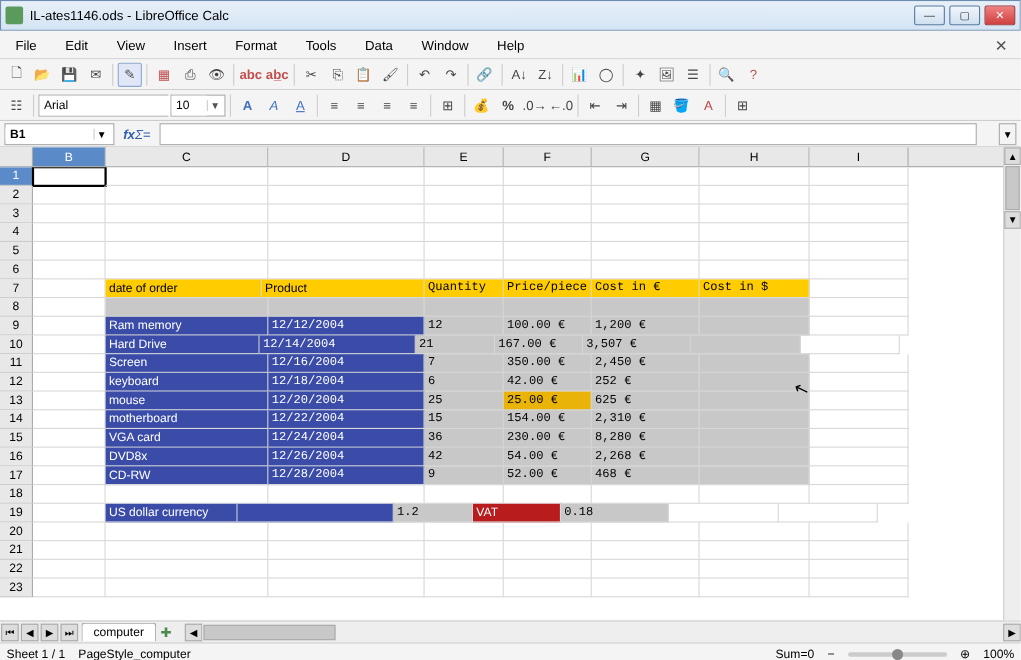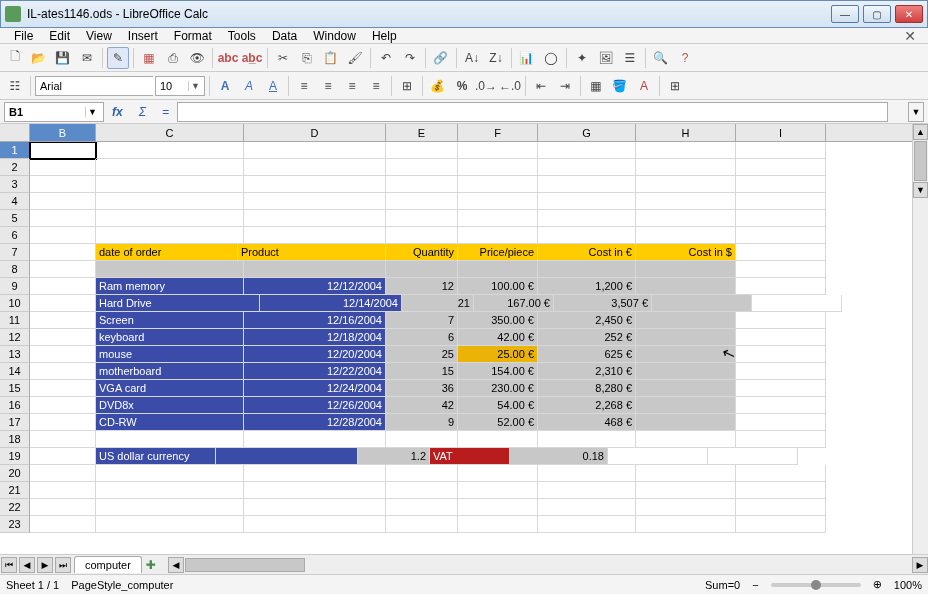--- a/index.html
+++ b/index.html
@@ -7,55 +7,55 @@
 
 
 .titlebar { height: 28px; background: linear-gradient(#e8f0f8,#d4e4f4); border: 1px solid #6a8cb0; display: flex; align-items: center; padding: 0 4px; }
 .titlebar .app-icon { width: 16px; height: 16px; background: #5a9a5a; border-radius: 2px; margin-right: 6px; }
 .titlebar .title { font-size: 12px; flex: 1; color: #000; }
 .winbtns { display: flex; gap: 4px; }
 .winbtn { width: 28px; height: 18px; border: 1px solid #5a7aa0; border-radius: 2px; background: linear-gradient(#f0f6fc,#d0e0f0); display:flex;align-items:center;justify-content:center;font-size:10px;color:#333;}
 .winbtn.close { background: linear-gradient(#f08080,#d04040); color:#fff; border-color:#a03030;}
 
 
-.menubar { height: 16px; display: flex; align-items: center; padding: 0 6px; gap: 0; border-bottom: 1px solid #ccc; background:#f4f4f4;}
+.menubar { height: 26px; display: flex; align-items: center; padding: 0 6px; gap: 10px; border-bottom: 1px solid #ccc; background:#f4f4f4;}
 .menubar .menu { font-size: 12px; padding: 2px 8px; cursor:default;}
 .menubar .doc-close { margin-left:auto; padding:2px 6px; font-size:14px; color:#555;}
 
 
 .toolbar { height: 28px; display:flex; align-items:center; padding:0 4px; gap:2px; border-bottom:1px solid #ccc; background:#f4f4f4;}
 .tbtn { width:22px; height:22px; border:1px solid transparent; display:flex;align-items:center;justify-content:center; font-size:12px; color:#444; border-radius:2px;}
 .tbtn.active { background:#e0e8f8; border-color:#8aa8d0;}
 .tsep { width:1px; height:20px; background:#ccc; margin:0 2px;}
 .tdrop { display:flex; align-items:center; border:1px solid #aaa; height:20px; background:#fff; font-size:11px;}
 .tdrop input { border:none; outline:none; font-size:11px; padding:0 4px; height:18px;}
 .tdrop .arrow { width:14px; text-align:center; border-left:1px solid #ccc; color:#555; font-size:9px; }
 
 
 .formulabar { height:24px; display:flex; align-items:center; padding:0 4px; gap:4px; border-bottom:1px solid #ccc; background:#f4f4f4;}
 .cellref { width:100px; border:1px solid #aaa; height:20px; display:flex; align-items:center; background:#fff;}
 .cellref input {border:none; outline:none; width:80px; font-size:11px; padding:0 4px; font-weight:bold;}
 .cellref .arrow { width:14px; text-align:center; border-left:1px solid #ccc; font-size:9px;}
-.fx-icons { display:flex; gap:16px; padding:0 4px;}
+.fx-icons { display:flex; gap:0; padding:0 4px;}
 .fx-icons span { font-size:12px; font-style:italic; color:#3060b0;}
 .formula-input { flex:1; border:1px solid #aaa; height:20px; background:#fff; margin-right:16px;}
 .formula-expand { width:16px; height:20px; border:1px solid #aaa; display:flex;align-items:center;justify-content:center;font-size:9px;}
 
 
 .grid-wrap { position:relative; height: calc(600px - 28px - 22px - 28px - 28px - 24px - 20px - 20px); display:flex; flex-direction:column;}
 .colheads { display:flex; height:18px; background:#e8e8e8; border-bottom:1px solid #aaa; flex-shrink:0;}
 .corner { width:30px; border-right:1px solid #aaa; background:#e8e8e8;}
 .colhead { border-right:1px solid #aaa; font-size:11px; text-align:center; line-height:18px; background:#e8e8e8;}
 .colhead.sel { background:#5a8ac8; color:#fff;}
 .rows { flex:1; overflow:hidden; position:relative;}
 .row { display:flex; height:17px;}
 .rowhead { width:30px; border-right:1px solid #aaa; border-bottom:1px solid #ccc; background:#e8e8e8; font-size:11px; text-align:center; line-height:17px;}
 .rowhead.sel { background:#5a8ac8; color:#fff;}
 .cell { border-right:1px solid #d8d8d8; border-bottom:1px solid #d8d8d8; font-size:11px; padding:0 3px; line-height:17px; overflow:hidden; white-space:nowrap;}
-.cell.right { text-align:right;}
+.cell.right { text-align:left;font-family:Liberation Mono, monospace;}
 .selcell { outline:2px solid #000; outline-offset:-1px; background:#fff;}
 
 
 .vscroll { position:absolute; right:0; top:0; bottom:0; width:16px; background:#eee; border-left:1px solid #ccc;}
 .vscroll .up,.vscroll .down{height:16px;border:1px solid #aaa;background:#ddd;font-size:9px;text-align:center;line-height:14px;}
 .vscroll .thumb{height:40px;background:#c8c8c8;border:1px solid #aaa;margin:1px;}
 
 .hscroll-row { height:20px; display:flex; align-items:center; background:#eee; border-top:1px solid #ccc;}
 .sheet-nav { display:flex;}
 .sheet-nav .nbtn{width:16px;height:16px;border:1px solid #aaa;background:#ddd;font-size:9px;text-align:center;line-height:14px;margin:1px;}
@@ -304,21 +304,21 @@
         <div class="cell right" style="width: 142px; background: rgb(58, 76, 168); color: rgb(255, 255, 255);">12/12/2004</div>
         <div class="cell right" style="width: 72px; background: rgb(200, 200, 200); color: rgb(0, 0, 0);">12</div>
         <div class="cell right" style="width: 80px; background: rgb(200, 200, 200); color: rgb(0, 0, 0);">100.00 €</div>
         <div class="cell right" style="width: 98px; background: rgb(200, 200, 200); color: rgb(0, 0, 0);">1,200 €</div>
         <div class="cell right" style="width: 100px; background: rgb(200, 200, 200);"></div>
         <div class="cell " style="width: 90px;"></div>
       </div>
       <div class="row">
         <div class="rowhead">10</div>
         <div class="cell " style="width: 66px;"></div>
-        <div class="cell " style="width: 164px; background: rgb(58, 76, 168); color: rgb(255, 255, 255);">Hard Drive</div>
+        <div class="cell " style="width: 140px; background: rgb(58, 76, 168); color: rgb(255, 255, 255);">Hard Drive</div>
         <div class="cell right" style="width: 142px; background: rgb(58, 76, 168); color: rgb(255, 255, 255);">12/14/2004</div>
         <div class="cell right" style="width: 72px; background: rgb(200, 200, 200); color: rgb(0, 0, 0);">21</div>
         <div class="cell right" style="width: 80px; background: rgb(200, 200, 200); color: rgb(0, 0, 0);">167.00 €</div>
         <div class="cell right" style="width: 98px; background: rgb(200, 200, 200); color: rgb(0, 0, 0);">3,507 €</div>
         <div class="cell right" style="width: 100px; background: rgb(200, 200, 200);"></div>
         <div class="cell " style="width: 90px;"></div>
       </div>
       <div class="row">
         <div class="rowhead">11</div>
         <div class="cell " style="width: 66px;"></div>

